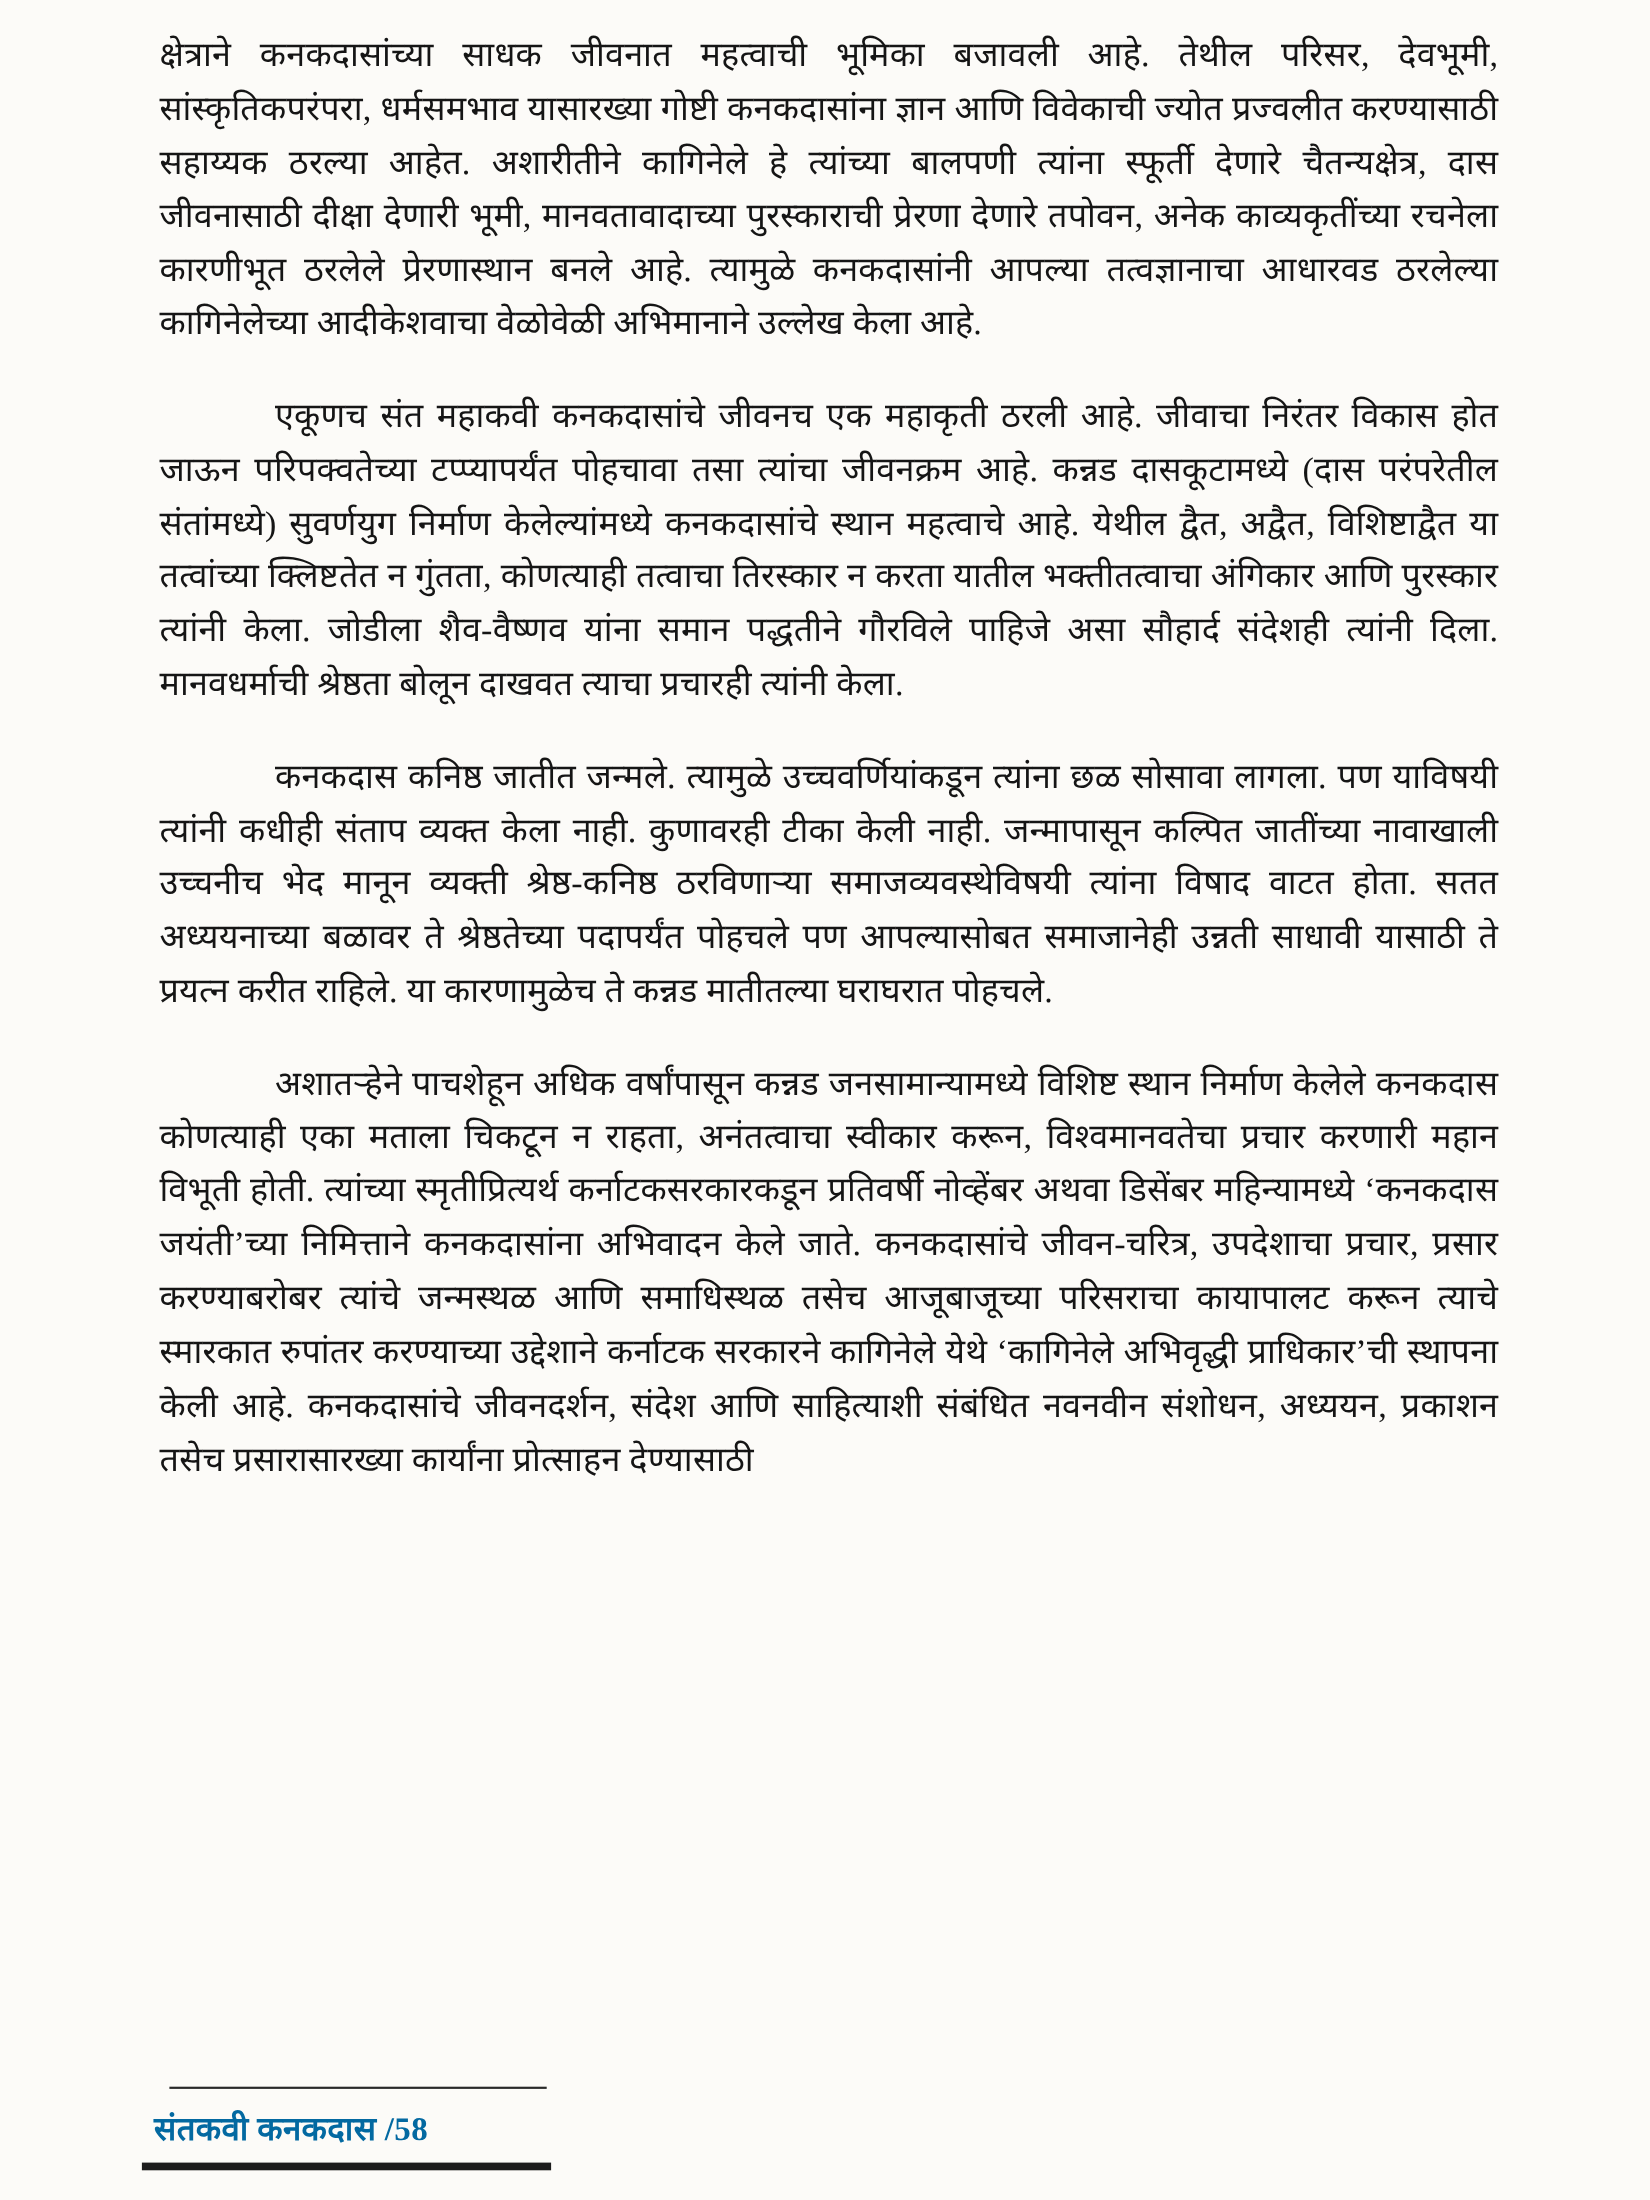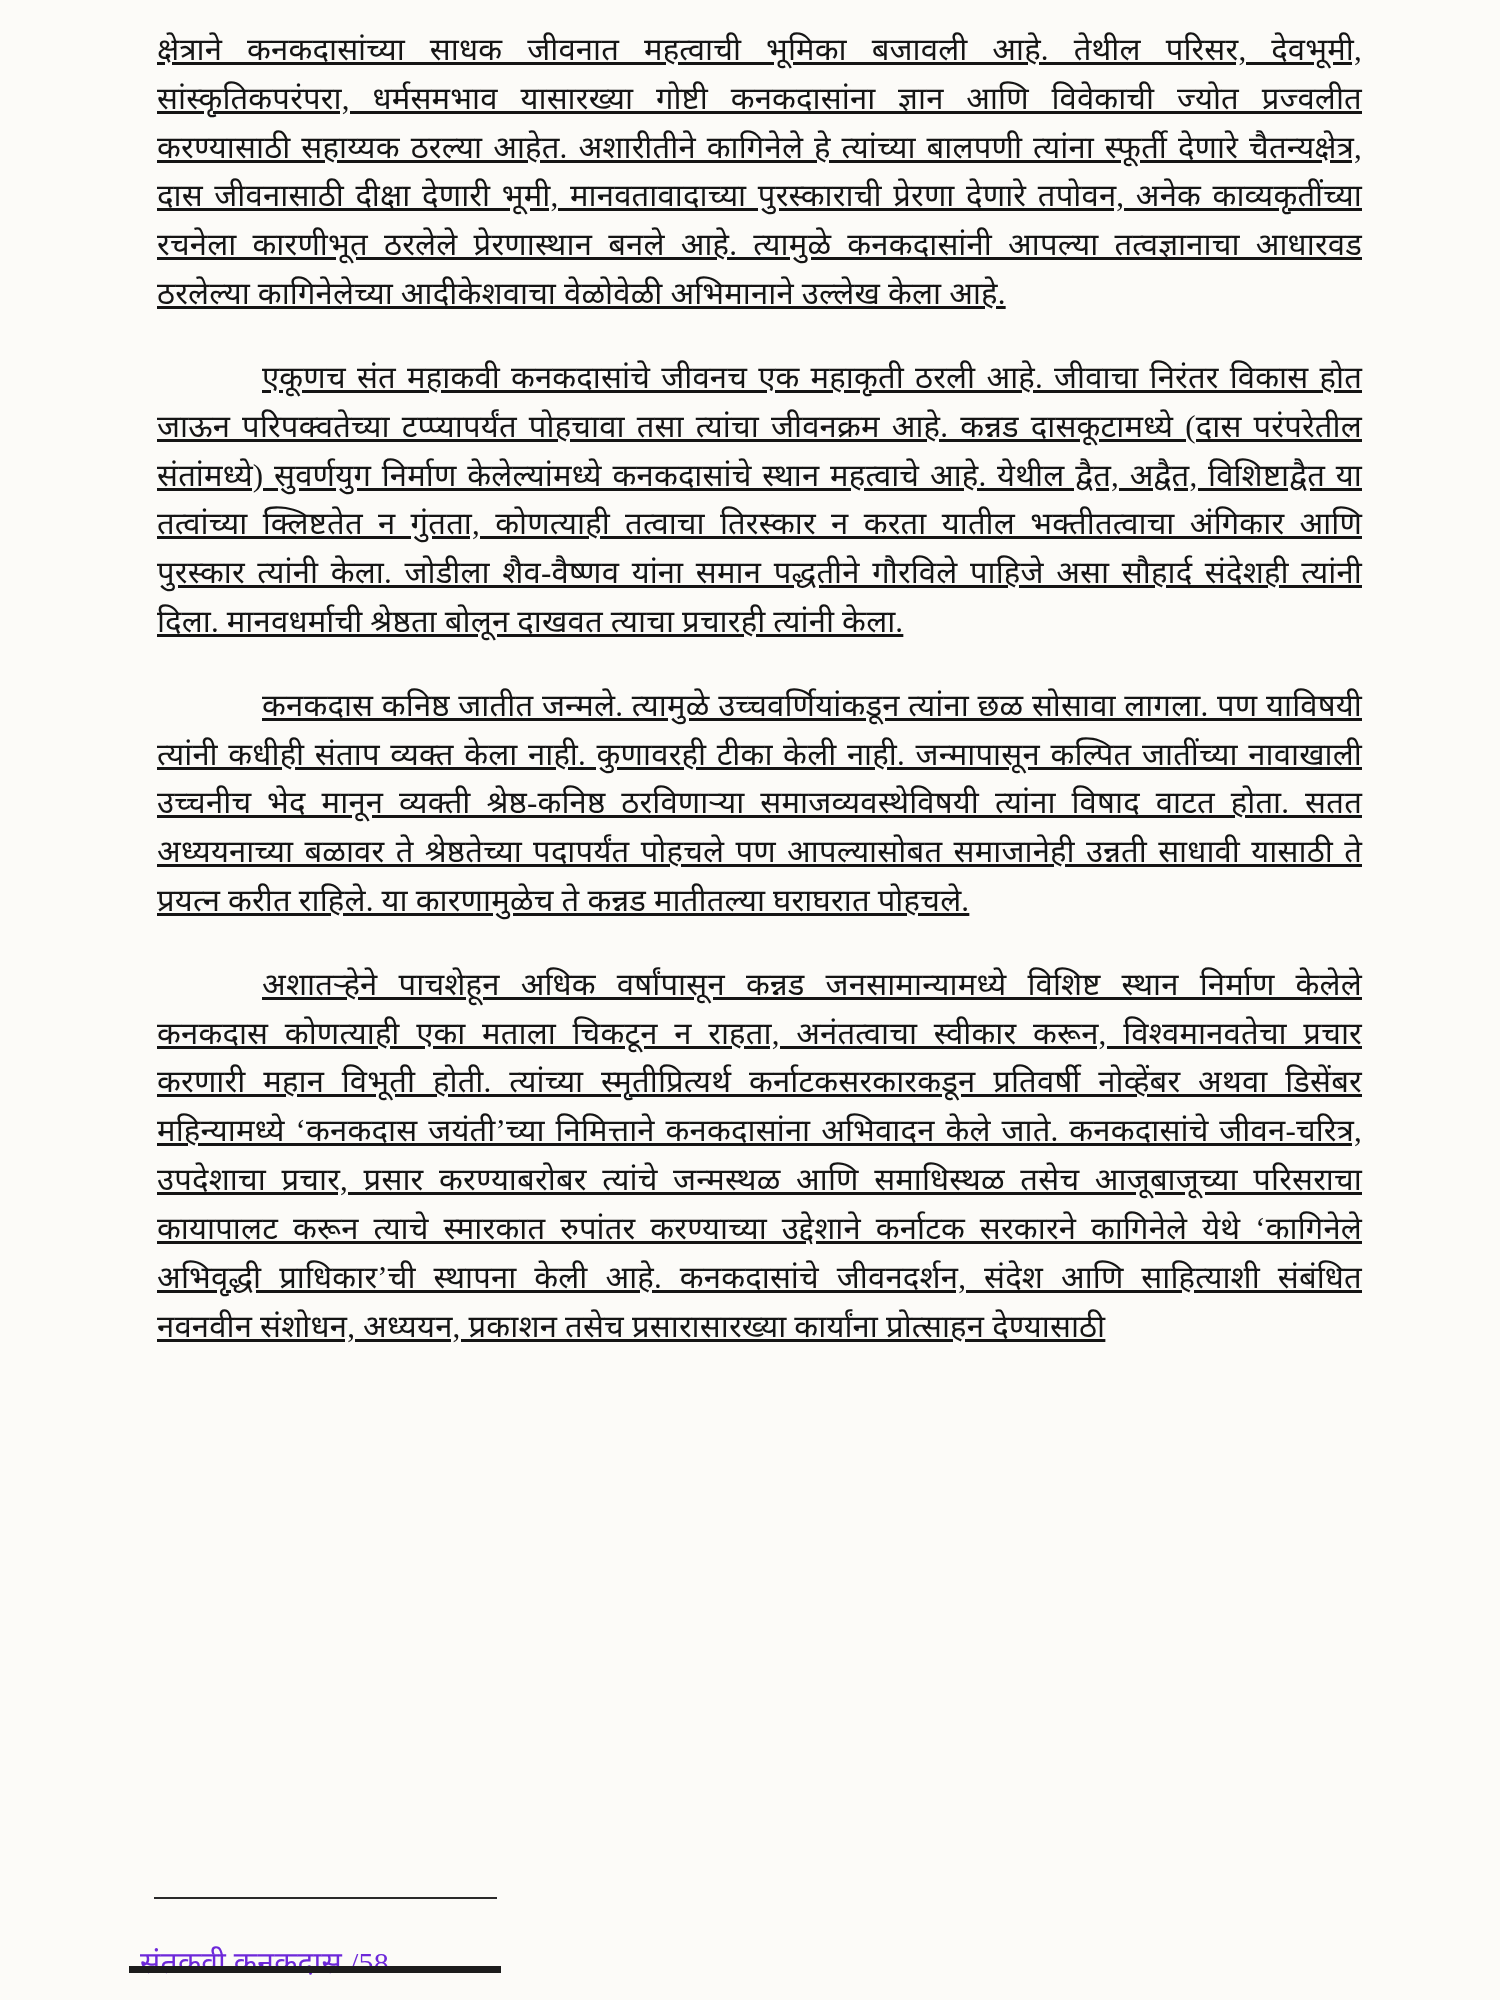--- a/index.html
+++ b/index.html
@@ -13,52 +13,50 @@
     height: 2000px;
     margin: 0 auto;
     background: #fcfbf8;
     color: #151515;
     font-family: "Liberation Serif", "DejaVu Serif", serif;
     overflow: hidden;
     box-shadow: 0 0 6px rgba(0,0,0,0.15);
   }
   .content {
     position: absolute;
-    left: 157px;
+    left: 145px;
     right: 138px;
     top: 26px;
     font-size: 31px;
     line-height: 1.575;
     text-align: justify;
     letter-spacing: 0.2px;
-    text-decoration: underline;
   }
   .content p {
     margin: 0 0 35px 0;
   }
   .content p.indent {
     text-indent: 105px;
   }
   .footer-rule-top {
     position: absolute;
     left: 154px;
     top: 1897px;
     width: 343px;
     height: 2px;
     background: #2a2a2a;
   }
   .footer-text {
     position: absolute;
     left: 140px;
     top: 1913px;
     font-size: 30px;
-    font-weight: normal;
-    color: #6d28d9;
+    font-weight: bold;
+    color: #0369a1;
     letter-spacing: 0.3px;
-    margin-top: 28px;
   }
   .footer-rule-bottom {
     position: absolute;
     left: 129px;
     top: 1966px;
     width: 372px;
     height: 7px;
     background: #1c1c1c;
   }
 </style>

